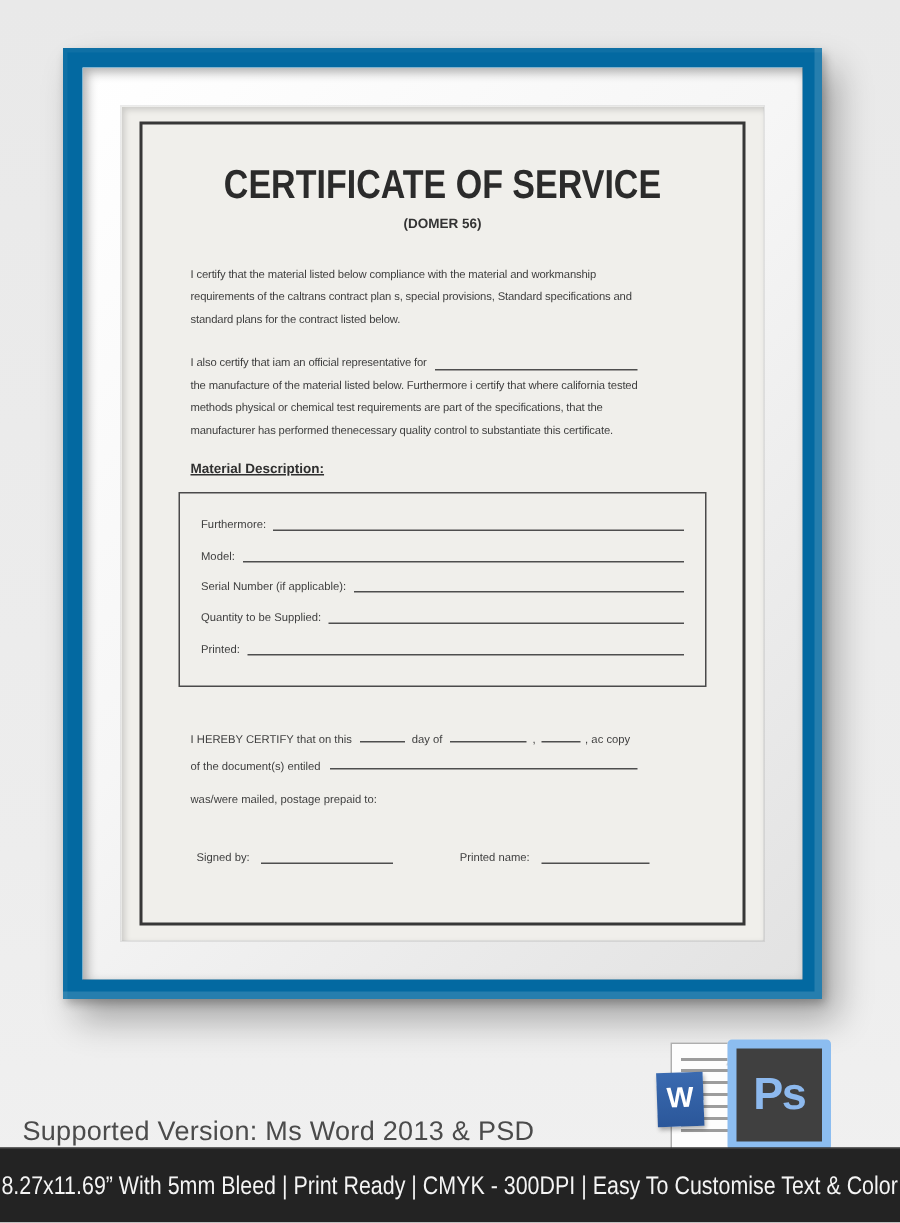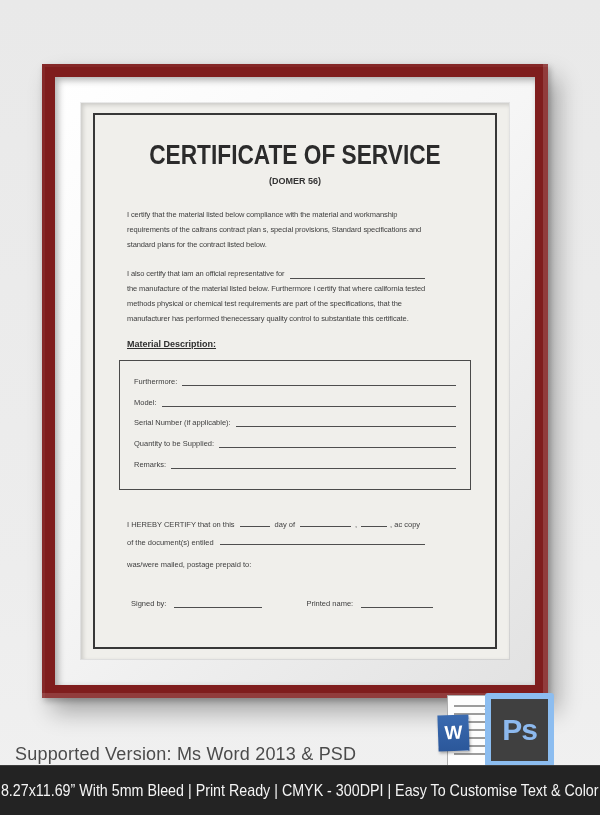--- a/index.html
+++ b/index.html
@@ -8,25 +8,24 @@
     font-family:"Liberation Sans", sans-serif;
     background: linear-gradient(180deg,#e9e9e9 0%, #ededed 70%, #f0f0f0 96%);
     position:relative; overflow:hidden;
     color:#3f3f3f;
   }
   .scene { position:absolute; inset:0; }
 
   
   .frame {
     position:absolute; left:42px; top:32px; width:506px; height:634px;
-    background:#7f1d1d;
+    background:#0369a1;
     padding:13px;
     box-shadow: 10px 14px 22px rgba(0,0,0,0.30), 2px 3px 6px rgba(0,0,0,0.25),
                 inset -5px -5px 0 rgba(255,255,255,0.14), inset 3px 3px 0 rgba(255,255,255,0.05);
-    margin-top: 32px;
   }
   .mat {
     width:100%; height:100%;
     background: linear-gradient(135deg,#ffffff 0%, #f6f6f6 45%, #e2e2e2 100%);
     padding:26px;
     box-shadow: inset 3px 3px 7px rgba(0,0,0,0.32);
   }
   .paper {
     width:100%; height:100%;
     background:#f0efeb;
@@ -164,21 +163,21 @@
             </div>
             <div class="field-row">
               <span>Serial Number (if applicable):</span>
               <span class="field-line"></span>
             </div>
             <div class="field-row">
               <span>Quantity to be Supplied:</span>
               <span class="field-line"></span>
             </div>
             <div class="field-row">
-              <span>Remarks:</span>
+              <span>Printed:</span>
               <span class="field-line"></span>
             </div>
           </div>
 
           <div class="hereby">
             <div class="inline-row">
               <span class="txt">I HEREBY CERTIFY that on this</span>
               <span class="blank w30"></span>
               <span class="txt">day of</span>
               <span class="blank w51"></span>

